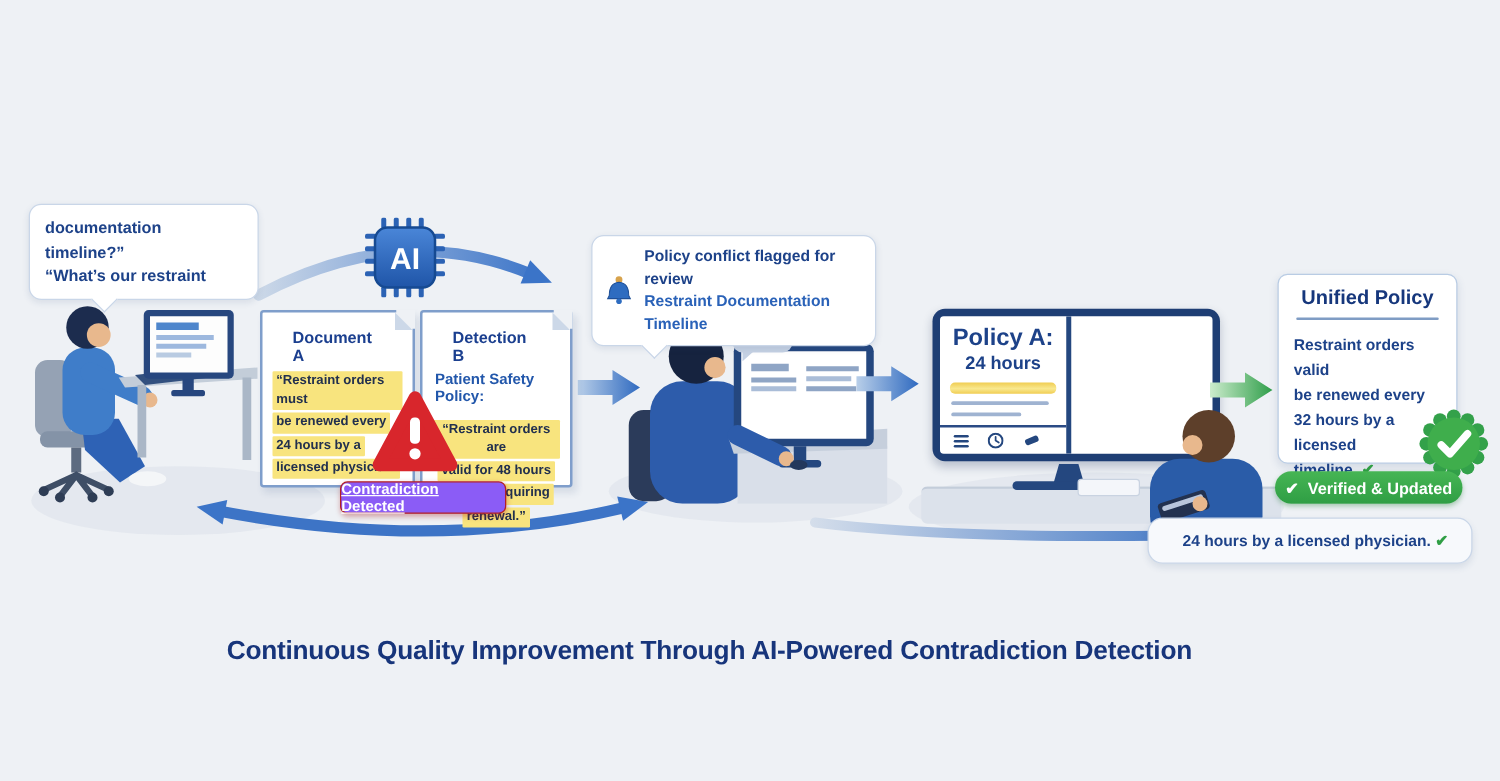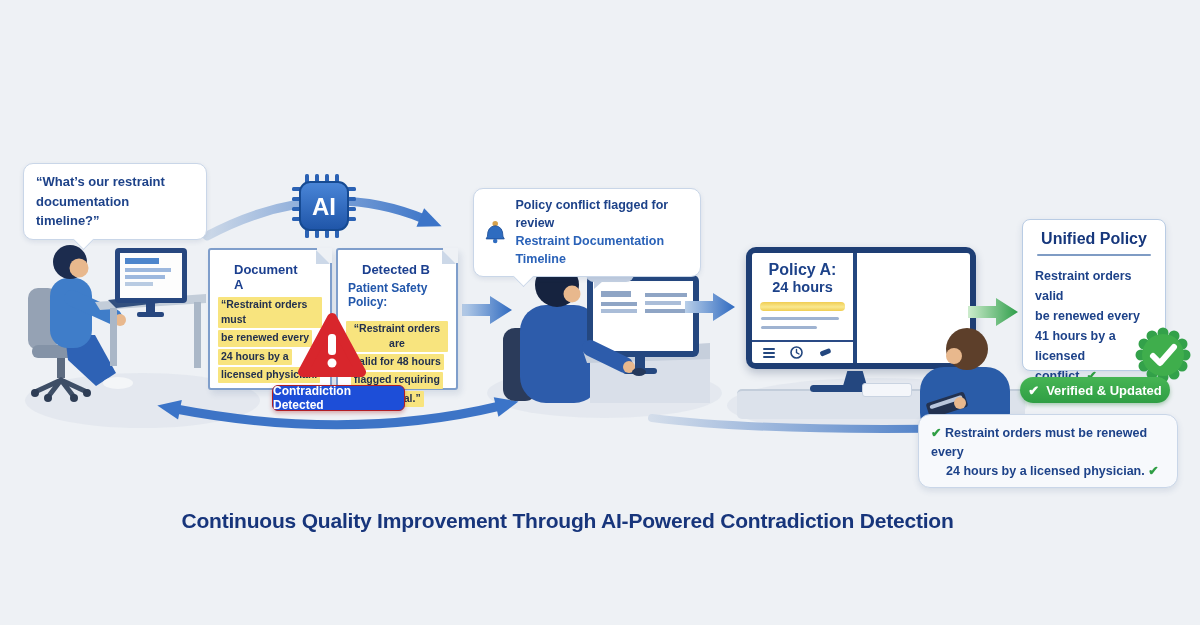--- a/index.html
+++ b/index.html
@@ -23,31 +23,31 @@
   .doc{background:#fff;border:2px solid #7f9ecb;border-radius:3px;box-shadow:3px 4px 6px rgba(40,70,120,.12);}
   .fold-cut{position:absolute;top:-2px;right:-2px;width:15px;height:15px;background:#eef1f5;}
   .fold-flap{position:absolute;top:0;right:0;width:0;height:0;border-bottom:14px solid #ccd8e8;border-right:14px solid transparent;}
   .doc-title{margin:12px 24px 4px;font-size:13px;font-weight:bold;color:#1b3f8f;}
   .doc-sub{margin:0 10px 8px;font-size:12px;font-weight:bold;color:#2257ab;line-height:1.2;}
   .quote{margin:2px 8px;font-size:10.5px;font-weight:bold;color:#22304e;line-height:1.45;}
   .quote span{display:inline-block;background:#f8e47e;padding:0 3px 1px;margin:1px 0;border-radius:1px;}
   .q-center{text-align:center;}
 
   
-  .red-pill{background:#1d4ed8;border:1px solid #b31e24;border-radius:6px;color:#fff;font-size:12px;font-weight:bold;
-            display:flex;align-items:center;justify-content:center;box-shadow:0 2px 4px rgba(160,30,30,.35);}
+  .red-pill{background:#8b5cf6;border:1px solid #b31e24;border-radius:6px;color:#fff;font-size:12px;font-weight:bold;
+            display:flex;align-items:center;justify-content:center;box-shadow:0 2px 4px rgba(160,30,30,.35);text-decoration:underline;}
   .green-pill{background:linear-gradient(#46b554,#2f9e44);border-radius:14px;color:#fff;font-size:13px;font-weight:bold;
             display:flex;align-items:center;justify-content:center;gap:7px;box-shadow:0 2px 4px rgba(30,120,50,.35);}
 
   
   .big-monitor{background:#1e3e74;border-radius:10px;padding:6px;box-shadow:0 4px 8px rgba(30,50,90,.25);}
   .screen{display:flex;background:#fff;height:110px;border-radius:3px;overflow:hidden;}
   .panel{width:101px;position:relative;text-align:center;}
   .divider{width:4px;background:#24477f;}
-  .p-title{margin-top:7px;font-size:16px;font-weight:bold;color:#1d4289;line-height:1.2;}
+  .p-title{margin-top:7px;font-size:19px;font-weight:bold;color:#1d4289;line-height:1.2;}
   .p-value{font-size:14.5px;font-weight:bold;color:#1d4289;}
   .hl-bar{height:9px;width:84%;margin:7px auto 0;border-radius:4px;background:linear-gradient(#f0cd52,#f9e88f 55%,#f0cd52);}
   .g-line{height:3px;background:#9fb3d1;border-radius:2px;margin:6px 0 0 9px;}
   .toolbar{position:absolute;bottom:0;left:0;right:0;height:21px;border-top:2px solid #2a4a85;display:flex;align-items:center;gap:15px;padding-left:11px;}
   .hamburger div{width:12px;height:2px;background:#24477f;margin:2px 0;border-radius:1px;}
 
   
   .unified-card{background:#fff;border:1.5px solid #b9cce4;border-radius:8px;box-shadow:0 3px 7px rgba(40,70,120,.13);}
   .u-title{margin:10px 0 6px;text-align:center;font-size:16px;font-weight:bold;color:#16377c;}
   .u-rule{height:2px;background:#7f9cc4;margin:0 14px 10px;border-radius:1px;}
@@ -123,22 +123,22 @@
     <rect x="115" y="18" width="34" height="6" fill="#4e86cc"></rect>
     <rect x="115" y="28" width="46" height="4" fill="#9db8de"></rect>
     <rect x="115" y="35" width="40" height="4" fill="#9db8de"></rect>
     <rect x="115" y="42" width="28" height="4" fill="#b9cbe2"></rect>
     <rect x="136" y="63" width="9" height="10" fill="#27477f"></rect>
     <rect x="127" y="72" width="27" height="5" rx="2" fill="#27477f"></rect>
   </svg>
 
   <div class="abs bubble" style="left:23px;top:163px;width:182px;z-index:3;">
     <div class="speech-text">
+      <div>documentation timeline?”</div>
       <div>“What’s our restraint</div>
-      <div>documentation timeline?”</div>
     </div>
     <div class="tail" style="left:52px;"></div>
   </div>
 
   <svg class="abs" style="left:292px;top:174px;z-index:3;" width="64" height="64" viewBox="0 0 64 64">
     <defs>
       <linearGradient id="chipG" x1="0" y1="0" x2="0" y2="1">
         <stop offset="0" stop-color="#4a86d8"></stop>
           <stop offset="1" stop-color="#1f55a8"></stop>
       </linearGradient>
@@ -173,21 +173,21 @@
       <span>“Restraint orders must</span><br>
       <span>be renewed every</span><br>
       <span>24 hours by a</span><br>
       <span>licensed physician.</span>
     </div>
   </div>
 
   <div class="abs doc" style="left:336px;top:248px;width:118px;height:138px;z-index:4;">
     <div class="fold-cut"></div>
     <div class="fold-flap"></div>
-    <div class="doc-title">Detected B</div>
+    <div class="doc-title">Detection B</div>
     <div class="doc-sub">Patient Safety Policy:</div>
     <div class="quote q-center" style="margin-top:10px;text-align:center;">
       <span>“Restraint orders are</span><br>
       <span>valid for 48 hours</span><br>
       <span>flagged requiring</span><br>
       <span>renewal.”</span>
     </div>
   </div>
 
   <svg class="abs" style="left:298px;top:310px;z-index:5;" width="68" height="76" viewBox="0 0 68 76">
@@ -315,22 +315,22 @@
       </defs>
     <path d="M0 11 H28 V3 L50 17 L28 31 V23 H0 Z" fill="url(#gag)"></path>
   </svg>
 
   <div class="abs unified-card" style="left:1022px;top:219px;width:142px;height:150px;z-index:3;">
     <div class="u-title">Unified Policy</div>
     <div class="u-rule"></div>
     <div class="u-body">
       <div>Restraint orders valid</div>
       <div>be renewed every</div>
-      <div>41 hours by a licensed</div>
-      <div><span>conflict.</span> <span class="check">✔</span></div>
+      <div>32 hours by a licensed</div>
+      <div><span>timeline.</span> <span class="check">✔</span></div>
     </div>
     <div class="u-rule2"></div>
   </div>
 
   <svg class="abs" style="left:1134px;top:326px;z-index:4;" width="58" height="58" viewBox="0 0 58 58">
     <g fill="#33a14a">
       <circle cx="29" cy="7" r="5.5"></circle>
         <circle cx="40" cy="10" r="5.5"></circle>
         <circle cx="48" cy="18" r="5.5"></circle>
         <circle cx="51" cy="29" r="5.5"></circle>
@@ -346,24 +346,20 @@
     <circle cx="29" cy="29" r="21" fill="#3fae4c"></circle>
     <path d="M19 30 L26 37 L40 21" fill="none" stroke="#ffffff" stroke-width="6" stroke-linecap="round" stroke-linejoin="round"></path>
   </svg>
 
   <div class="abs green-pill" style="left:1020px;top:377px;width:150px;height:26px;z-index:4;">
     <span>✔</span>
     <span>Verified &amp; Updated</span>
   </div>
 
   <div class="abs note-card" style="left:918px;top:414px;width:234px;z-index:4;">
-    <div class="note-line">
-      <span class="check">✔</span>
-      <span>Restraint orders must be renewed every</span>
-    </div>
     <div class="note-line" style="padding-left:15px;">
       <span>24 hours by a licensed physician.</span>
       <span class="check">✔</span>
     </div>
   </div>
 
   <div class="abs main-title" style="left:0;top:509px;width:1135px;z-index:2;">Continuous Quality Improvement Through AI-Powered Contradiction Detection</div>
 
 </div>
 

